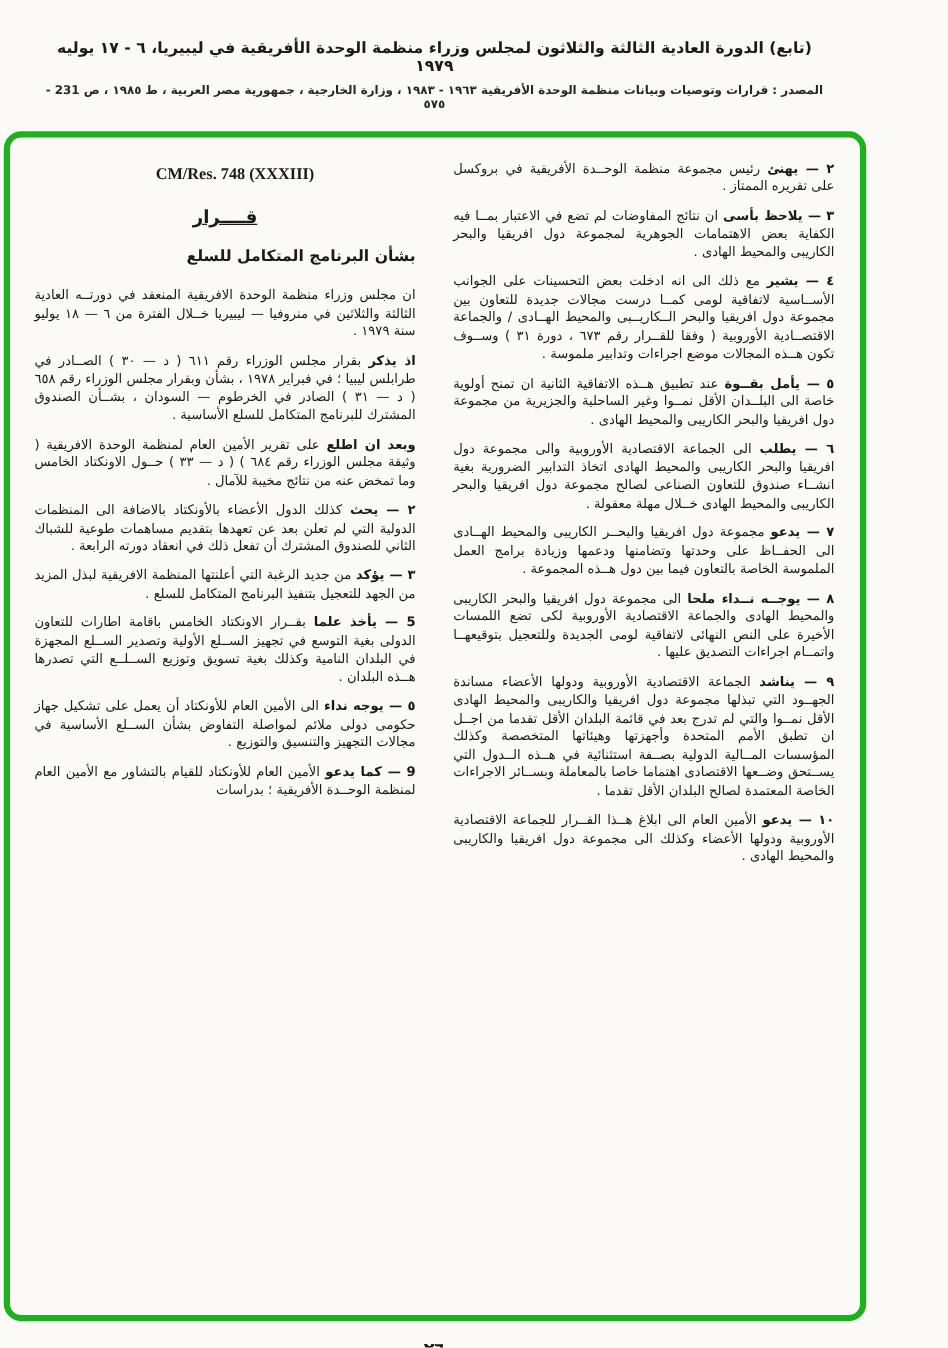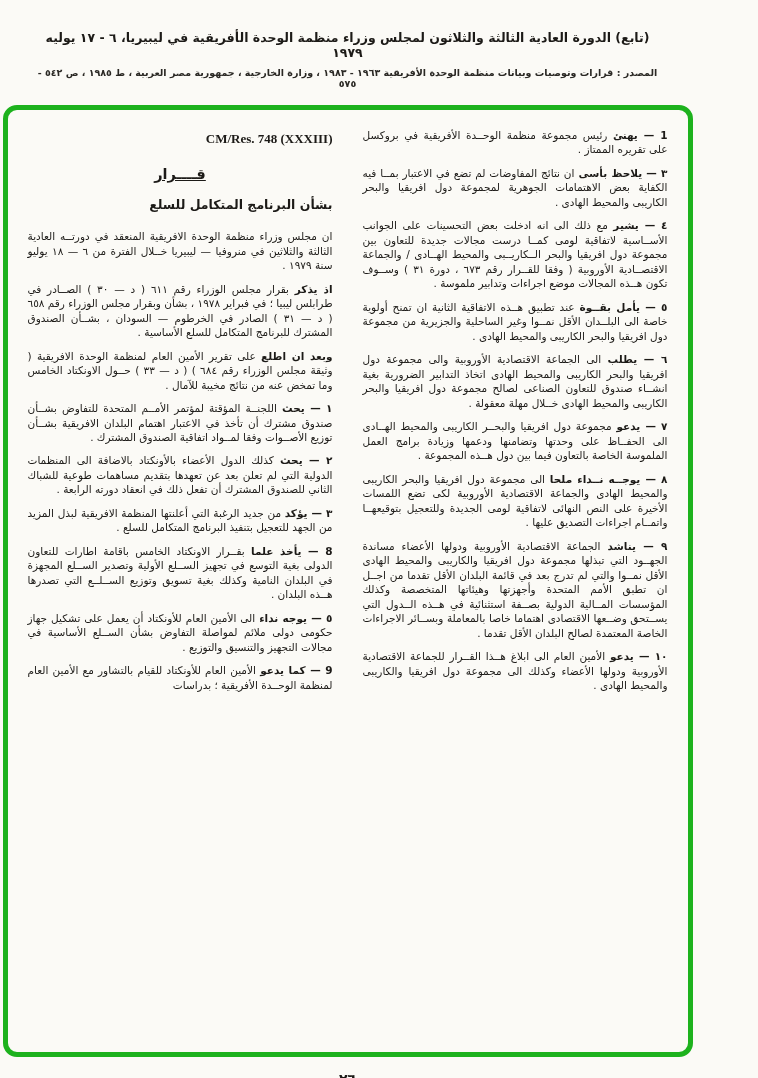--- a/index.html
+++ b/index.html
@@ -42,21 +42,21 @@
     text-align: justify;
     font-size: 10.5px;
     line-height: 1.38;
   }
   .para { margin: 0 0 9px 0; }
   .para .lead { font-weight: bold; }
 
   
   .ref {
     direction: ltr;
-    text-align: right;
+    text-align: center;
     font-family: "Liberation Serif", serif;
     font-weight: bold;
     font-size: 13px;
     margin: 2px 0 16px 16px;
   }
   .title {
     text-align: center;
     font-weight: bold;
     font-size: 14.5px;
     margin: 4px 0 12px 0;
@@ -73,49 +73,48 @@
   .footer { text-align: center; margin-top: 12px; }
   .page-number { font-weight: bold; font-size: 14px; }
 </style>
 </head>
 <body>
 
 <div class="page">
 
   <div class="header">
     <div class="header-line1">(تابع) الدورة العادية الثالثة والثلاثون لمجلس وزراء منظمة الوحدة الأفريقية في ليبيريا، ٦ - ١٧ يوليه ١٩٧٩</div>
-    <div class="header-line2">المصدر : قرارات وتوصيات وبيانات منظمة الوحدة الأفريقية ١٩٦٣ - ١٩٨٣ ، وزارة الخارجية ، جمهورية مصر العربية ، ط ١٩٨٥ ، ص ٥٤٢ - ٥٧٥</div>
+    <div class="header-line2">المصدر : قرارات وتوصيات وبيانات منظمة الوحدة الأفريقية ١٩٦٣ - ١٩٨٣ ، وزارة الخارجية ، جمهورية مصر العربية ، ط ١٩٨٥ ، ص 231 - ٥٧٥</div>
   </div>
 
   <div class="frame">
     <div class="columns">
 
       <div class="col">
-        <p class="para"><strong class="lead">1 — يهنئ</strong> <span>رئيس مجموعة منظمة الوحــدة الأفريقية في بروكسل على تقريره الممتاز .</span></p>
+        <p class="para"><strong class="lead">٢ — يهنئ</strong> <span>رئيس مجموعة منظمة الوحــدة الأفريقية في بروكسل على تقريره الممتاز .</span></p>
         <p class="para"><strong class="lead">٣ — يلاحظ بأسى</strong> <span>ان نتائج المفاوضات لم تضع في الاعتبار بمــا فيه الكفاية بعض الاهتمامات الجوهرية لمجموعة دول افريقيا والبحر الكاريبى والمحيط الهادى .</span></p>
         <p class="para"><strong class="lead">٤ — يشير</strong> <span>مع ذلك الى انه ادخلت بعض التحسينات على الجوانب الأســاسية لاتفاقية لومى كمــا درست مجالات جديدة للتعاون بين مجموعة دول افريقيا والبحر الــكاريــبى والمحيط الهــادى / والجماعة الاقتصــادية الأوروبية ( وفقا للقــرار رقم ٦٧٣ ، دورة ٣١ ) وســوف تكون هــذه المجالات موضع اجراءات وتدابير ملموسة .</span></p>
         <p class="para"><strong class="lead">٥ — يأمل بقــوة</strong> <span>عند تطبيق هــذه الاتفاقية الثانية ان تمنح أولوية خاصة الى البلــدان الأقل نمــوا وغير الساحلية والجزيرية من مجموعة دول افريقيا والبحر الكاريبى والمحيط الهادى .</span></p>
         <p class="para"><strong class="lead">٦ — يطلب</strong> <span>الى الجماعة الاقتصادية الأوروبية والى مجموعة دول افريقيا والبحر الكاريبى والمحيط الهادى اتخاذ التدابير الضرورية بغية انشــاء صندوق للتعاون الصناعى لصالح مجموعة دول افريقيا والبحر الكاريبى والمحيط الهادى خــلال مهلة معقولة .</span></p>
         <p class="para"><strong class="lead">٧ — يدعو</strong> <span>مجموعة دول افريقيا والبحــر الكاريبى والمحيط الهــادى الى الحفــاظ على وحدتها وتضامنها ودعمها وزيادة برامج العمل الملموسة الخاصة بالتعاون فيما بين دول هــذه المجموعة .</span></p>
         <p class="para"><strong class="lead">٨ — يوجــه نــداء ملحا</strong> <span>الى مجموعة دول افريقيا والبحر الكاريبى والمحيط الهادى والجماعة الاقتصادية الأوروبية لكى تضع اللمسات الأخيرة على النص النهائى لاتفاقية لومى الجديدة وللتعجيل بتوقيعهــا واتمــام اجراءات التصديق عليها .</span></p>
         <p class="para"><strong class="lead">٩ — يناشد</strong> <span>الجماعة الاقتصادية الأوروبية ودولها الأعضاء مساندة الجهــود التي تبذلها مجموعة دول افريقيا والكاريبى والمحيط الهادى الأقل نمــوا والتي لم تدرج بعد في قائمة البلدان الأقل تقدما من اجــل ان تطبق الأمم المتحدة وأجهزتها وهيئاتها المتخصصة وكذلك المؤسسات المــالية الدولية بصــفة استثنائية في هــذه الــدول التي يســتحق وضــعها الاقتصادى اهتماما خاصا بالمعاملة وبســائر الاجراءات الخاصة المعتمدة لصالح البلدان الأقل تقدما .</span></p>
         <p class="para"><strong class="lead">١٠ — يدعو</strong> <span>الأمين العام الى ابلاغ هــذا القــرار للجماعة الاقتصادية الأوروبية ودولها الأعضاء وكذلك الى مجموعة دول افريقيا والكاريبى والمحيط الهادى .</span></p>
       </div>
 
       <div class="col">
         <div class="ref">CM/Res. 748 (XXXIII)</div>
         <div class="title">قــــرار</div>
         <div class="subtitle">بشأن البرنامج المتكامل للسلع</div>
         <p class="para"><strong class="lead"></strong> <span>ان مجلس وزراء منظمة الوحدة الافريقية المنعقد في دورتــه العادية الثالثة والثلاثين في منروفيا — ليبيريا خــلال الفترة من ٦ — ١٨ يوليو سنة ١٩٧٩ .</span></p>
         <p class="para"><strong class="lead">اذ يذكر</strong> <span>بقرار مجلس الوزراء رقم ٦١١ ( د — ٣٠ ) الصــادر في طرابلس ليبيا ؛ في فبراير ١٩٧٨ ، بشأن وبقرار مجلس الوزراء رقم ٦٥٨ ( د — ٣١ ) الصادر في الخرطوم — السودان ، بشــأن الصندوق المشترك للبرنامج المتكامل للسلع الأساسية .</span></p>
         <p class="para"><strong class="lead">وبعد ان اطلع</strong> <span>على تقرير الأمين العام لمنظمة الوحدة الافريقية ( وثيقة مجلس الوزراء رقم ٦٨٤ ) ( د — ٣٣ ) حــول الاونكتاد الخامس وما تمخض عنه من نتائج مخيبة للآمال .</span></p>
-        <p class="para"><strong class="lead">١ — يحث</strong> <span>اللجنــة المؤقتة لمؤتمر الأمــم المتحدة للتفاوض بشــأن صندوق مشترك أن تأخذ في الاعتبار اهتمام البلدان الافريقية بشــأن توزيع الأصــوات وفقا لمــواد اتفاقية الصندوق المشترك .</span></p>
         <p class="para"><strong class="lead">٢ — يحث</strong> <span>كذلك الدول الأعضاء بالأونكتاد بالاضافة الى المنظمات الدولية التي لم تعلن بعد عن تعهدها بتقديم مساهمات طوعية للشباك الثاني للصندوق المشترك أن تفعل ذلك في انعقاد دورته الرابعة .</span></p>
         <p class="para"><strong class="lead">٣ — يؤكد</strong> <span>من جديد الرغبة التي أعلنتها المنظمة الافريقية لبذل المزيد من الجهد للتعجيل بتنفيذ البرنامج المتكامل للسلع .</span></p>
-        <p class="para"><strong class="lead">8 — يأخذ علما</strong> <span>بقــرار الاونكتاد الخامس باقامة اطارات للتعاون الدولى بغية التوسع في تجهيز الســلع الأولية وتصدير الســلع المجهزة في البلدان النامية وكذلك بغية تسويق وتوزيع الســلــع التي تصدرها هــذه البلدان .</span></p>
+        <p class="para"><strong class="lead">5 — يأخذ علما</strong> <span>بقــرار الاونكتاد الخامس باقامة اطارات للتعاون الدولى بغية التوسع في تجهيز الســلع الأولية وتصدير الســلع المجهزة في البلدان النامية وكذلك بغية تسويق وتوزيع الســلــع التي تصدرها هــذه البلدان .</span></p>
         <p class="para"><strong class="lead">٥ — يوجه نداء</strong> <span>الى الأمين العام للأونكتاد أن يعمل على تشكيل جهاز حكومى دولى ملائم لمواصلة التفاوض بشأن الســلع الأساسية في مجالات التجهيز والتنسيق والتوزيع .</span></p>
         <p class="para"><strong class="lead">9 — كما يدعو</strong> <span>الأمين العام للأونكتاد للقيام بالتشاور مع الأمين العام لمنظمة الوحــدة الأفريقية ؛ بدراسات</span></p>
       </div>
 
     </div>
   </div>
 
   <div class="footer">
     <span class="page-number">٢٦</span>
   </div>

